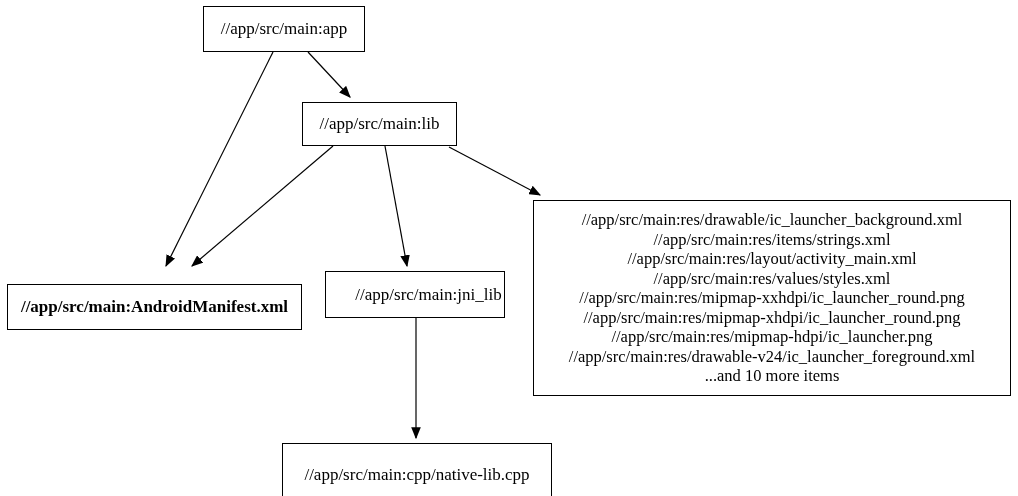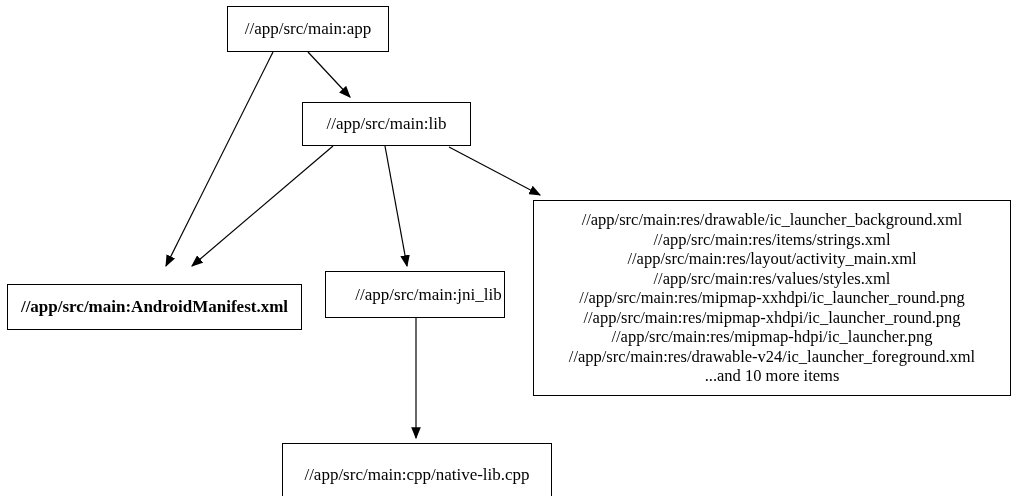--- a/index.html
+++ b/index.html
@@ -29,22 +29,22 @@
     border: 1px solid #000000;
     background: #ffffff;
     color: #000000;
     display: flex;
     align-items: center;
     justify-content: center;
     text-align: center;
     font-size: 17px;
     white-space: nowrap;
   }
-  .node-app      { left: 203px; top: 6px;   width: 162px; height: 46px; margin-left: 24px; }
-  .node-lib      { left: 302px; top: 102px; width: 169px; height: 44px; }
+  .node-app      { left: 203px; top: 6px;   width: 162px; height: 46px; }
+  .node-lib      { left: 302px; top: 102px; width: 155px; height: 44px; }
   .node-manifest { left: 7px;   top: 284px; width: 295px; height: 46px; font-weight: bold; }
   .node-jni      { left: 325px; top: 271px; width: 180px; height: 47px; padding-left: 27px; }
   .node-cpp      { left: 282px; top: 443px; width: 270px; height: 64px; }
   .node-res {
     left: 533px; top: 200px; width: 478px; height: 196px;
     flex-direction: column;
     font-size: 16.5px;
     line-height: 19.5px;
     justify-content: center;
   }

